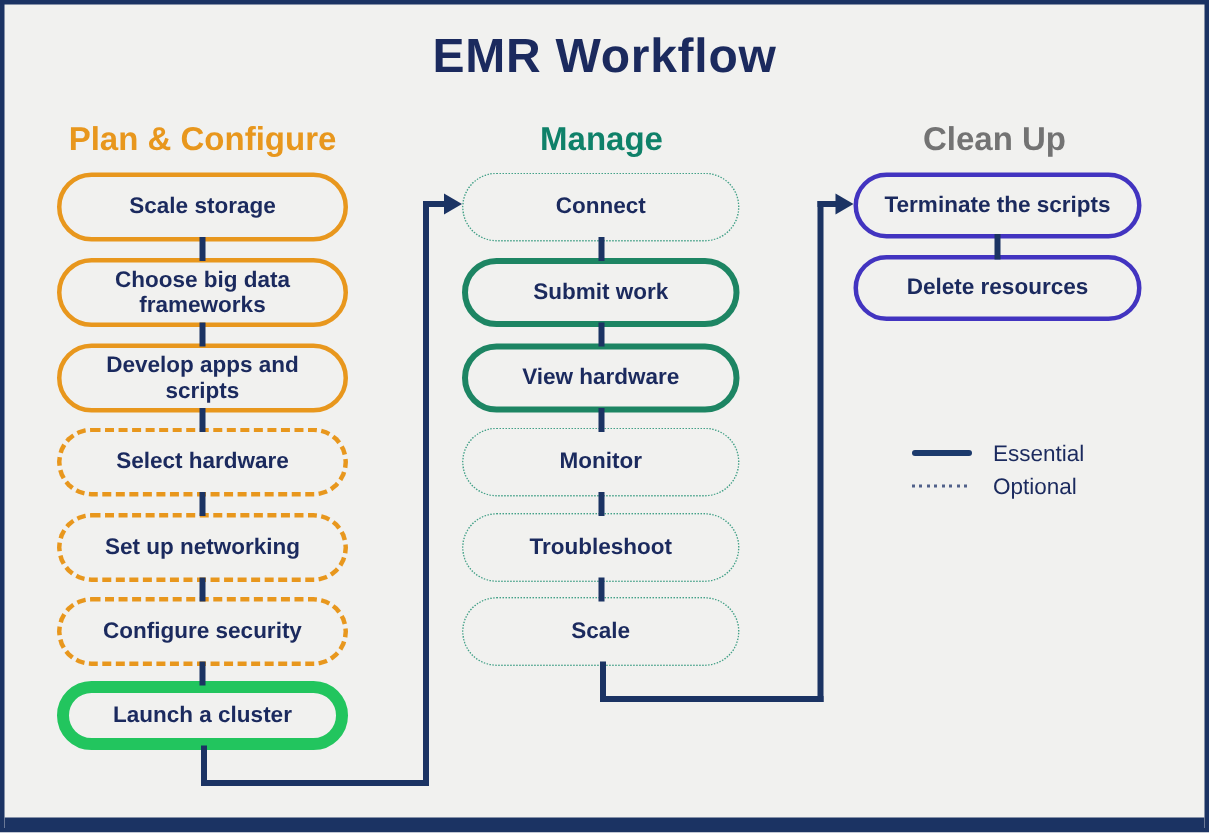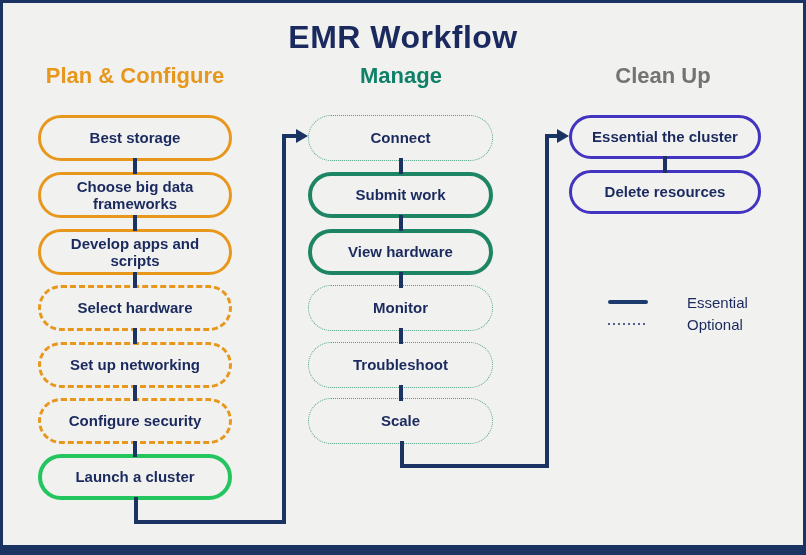--- a/index.html
+++ b/index.html
@@ -11,21 +11,21 @@
     background:#F1F1EF;
     font-family:"Liberation Sans", sans-serif;
     overflow:hidden;
   }
   .title{
     position:absolute;top:16px;left:0;width:100%;
     text-align:center;font-size:32px;font-weight:bold;
     color:#1B2A5E;letter-spacing:0.5px;
   }
   .col-header{
-    position:absolute;top:60px;width:200px;
+    position:absolute;top:77px;width:200px;
     text-align:center;font-size:22px;font-weight:bold;
   }
   .hdr-plan{left:32px;color:#E8971D;}
   .hdr-manage{left:298px;color:#0F8169;}
   .hdr-clean{left:560px;color:#737373;}
 
   .box{
     position:absolute;
     box-sizing:border-box;
     display:flex;align-items:center;justify-content:center;
@@ -34,57 +34,57 @@
     color:#1B2A5E;
     border-radius:24px;
     padding:2px 12px;
     background:transparent;
   }
   .col1{left:35px;width:194px;height:46px;}
   .col2{left:305px;width:185px;height:46px;}
   .col3{left:566px;width:192px;height:44px;}
 
   .orange-solid{border:3px solid #E8971D;}
-  .orange-solid-thick{border:4px solid #22c55e;}
+  .orange-solid-thick{border:8px solid #22c55e;}
   .orange-dashed{border:3px dashed #E8971D;}
   .teal-solid{border:4px solid #1D8563;}
   .teal-dotted{border:1.5px dotted #44A188;}
   .purple-solid{border:3px solid #4234C0;}
 
   .tick{position:absolute;width:4px;background:#1B3363;}
   .line{position:absolute;background:#1B3363;}
   .arrowhead{
     position:absolute;width:0;height:0;
     border-top:7px solid transparent;
     border-bottom:7px solid transparent;
     border-left:12px solid #1B3363;
   }
 
   .legend{position:absolute;left:605px;top:288px;}
-  .legend-row{display:flex;align-items:center;height:22px;gap:25px;}
+  .legend-row{display:flex;align-items:center;height:22px;}
   .legend-sample{width:40px;margin-right:14px;flex:0 0 40px;}
   .sample-solid{height:4px;background:#1C3A6C;border-radius:2px;}
   .sample-dashed{height:4px;background:repeating-linear-gradient(90deg,#1C3A6C 0 7px,transparent 7px 11px);border-radius:2px;}
   .sample-dotted{height:2px;background:repeating-linear-gradient(90deg,#51618A 0 2px,transparent 2px 5px);}
   .legend-label{font-size:15px;color:#1B2A5E;}
 
   .bottom-bar{position:absolute;left:0;right:0;bottom:0;height:7px;background:#1B3363;}
 </style>
 </head>
 <body>
 
 <div id="canvas">
 
   <div class="title">EMR Workflow</div>
 
   <div class="col-header hdr-plan">Plan &amp; Configure</div>
   <div class="col-header hdr-manage">Manage</div>
   <div class="col-header hdr-clean">Clean Up</div>
 
-  <div class="box col1 orange-solid" style="top:112px">Best storage</div>
+  <div class="box col1 orange-solid" style="top:112px">Scale storage</div>
   <div class="box col1 orange-solid" style="top:169px">Choose big data frameworks</div>
   <div class="box col1 orange-solid" style="top:226px">Develop apps and scripts</div>
   <div class="box col1 orange-dashed" style="top:282px">Select hardware</div>
   <div class="box col1 orange-dashed" style="top:339px">Set up networking</div>
   <div class="box col1 orange-dashed" style="top:395px">Configure security</div>
   <div class="box col1 orange-solid-thick" style="top:451px">Launch a cluster</div>
 
   <div class="tick" style="left:130px;top:155px;height:16px"></div>
   <div class="tick" style="left:130px;top:212px;height:16px"></div>
   <div class="tick" style="left:130px;top:269px;height:16px"></div>
@@ -98,21 +98,21 @@
   <div class="box col2 teal-dotted" style="top:282px">Monitor</div>
   <div class="box col2 teal-dotted" style="top:339px">Troubleshoot</div>
   <div class="box col2 teal-dotted" style="top:395px">Scale</div>
 
   <div class="tick" style="left:396px;top:155px;height:16px"></div>
   <div class="tick" style="left:396px;top:212px;height:16px"></div>
   <div class="tick" style="left:396px;top:269px;height:16px"></div>
   <div class="tick" style="left:396px;top:325px;height:16px"></div>
   <div class="tick" style="left:396px;top:382px;height:16px"></div>
 
-  <div class="box col3 purple-solid" style="top:112px">Essential the cluster</div>
+  <div class="box col3 purple-solid" style="top:112px">Terminate the scripts</div>
   <div class="box col3 purple-solid" style="top:167px">Delete resources</div>
   <div class="tick" style="left:660px;top:153px;height:17px"></div>
 
   <div class="line" style="left:131px;top:494px;width:4px;height:27px"></div>
   <div class="line" style="left:131px;top:517px;width:152px;height:4px"></div>
   <div class="line" style="left:279px;top:131px;width:4px;height:390px"></div>
   <div class="line" style="left:279px;top:131px;width:16px;height:4px"></div>
   <div class="arrowhead" style="left:293px;top:126px"></div>
 
   <div class="line" style="left:397px;top:438px;width:4px;height:27px"></div>

